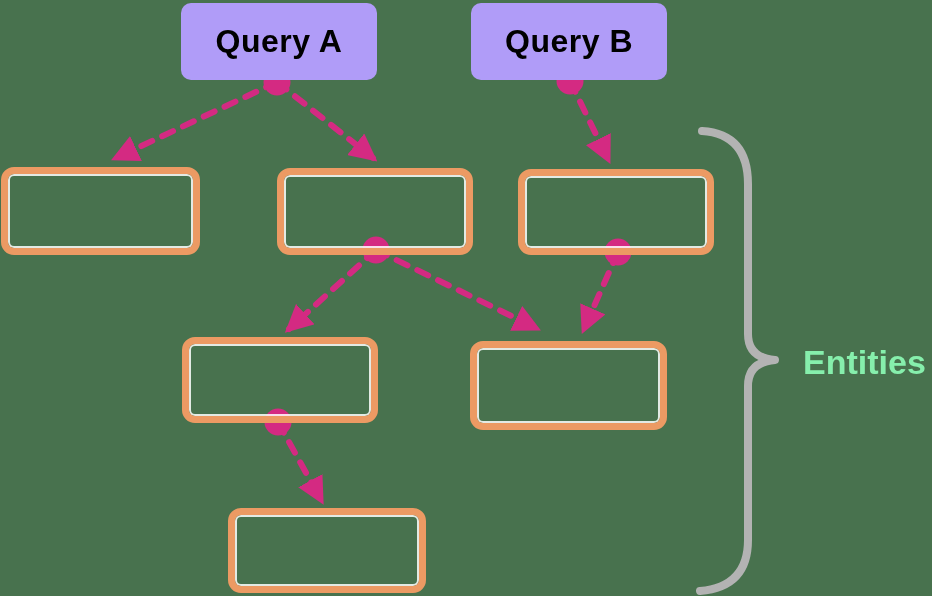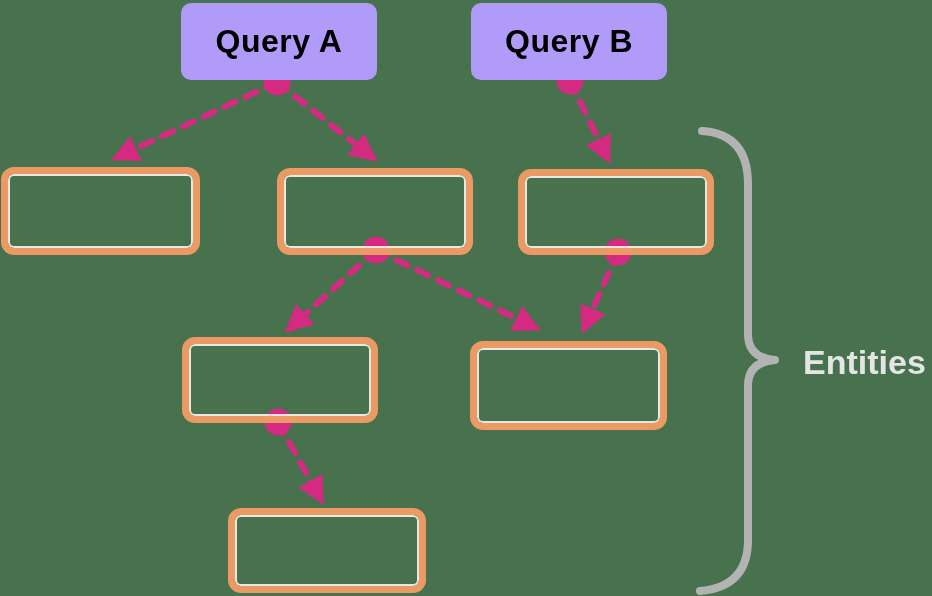--- a/index.html
+++ b/index.html
@@ -42,21 +42,21 @@
     border-radius: 13px;
     background: transparent;
     box-shadow: inset 0 0 0 2px rgba(255,255,255,0.85);
   }
   .entities-label {
     position: absolute;
     left: 803px;
     top: 343px;
     font-weight: 700;
     font-size: 34px;
-    color: #e5e5e5;
+    color: #86efac;
     white-space: nowrap;
   }
   #query-a { left: 181px; top: 3px;  width: 196px; height: 77px; }
   #query-b { left: 471px; top: 3px;  width: 196px; height: 77px; }
   #entity-1 { left: 1px;   top: 167px; width: 199px; height: 88px; }
   #entity-2 { left: 277px; top: 168px; width: 196px; height: 87px; }
   #entity-3 { left: 518px; top: 169px; width: 196px; height: 86px; }
   #entity-4 { left: 182px; top: 337px; width: 196px; height: 86px; }
   #entity-5 { left: 470px; top: 341px; width: 197px; height: 89px; }
   #entity-6 { left: 228px; top: 508px; width: 198px; height: 85px; }

